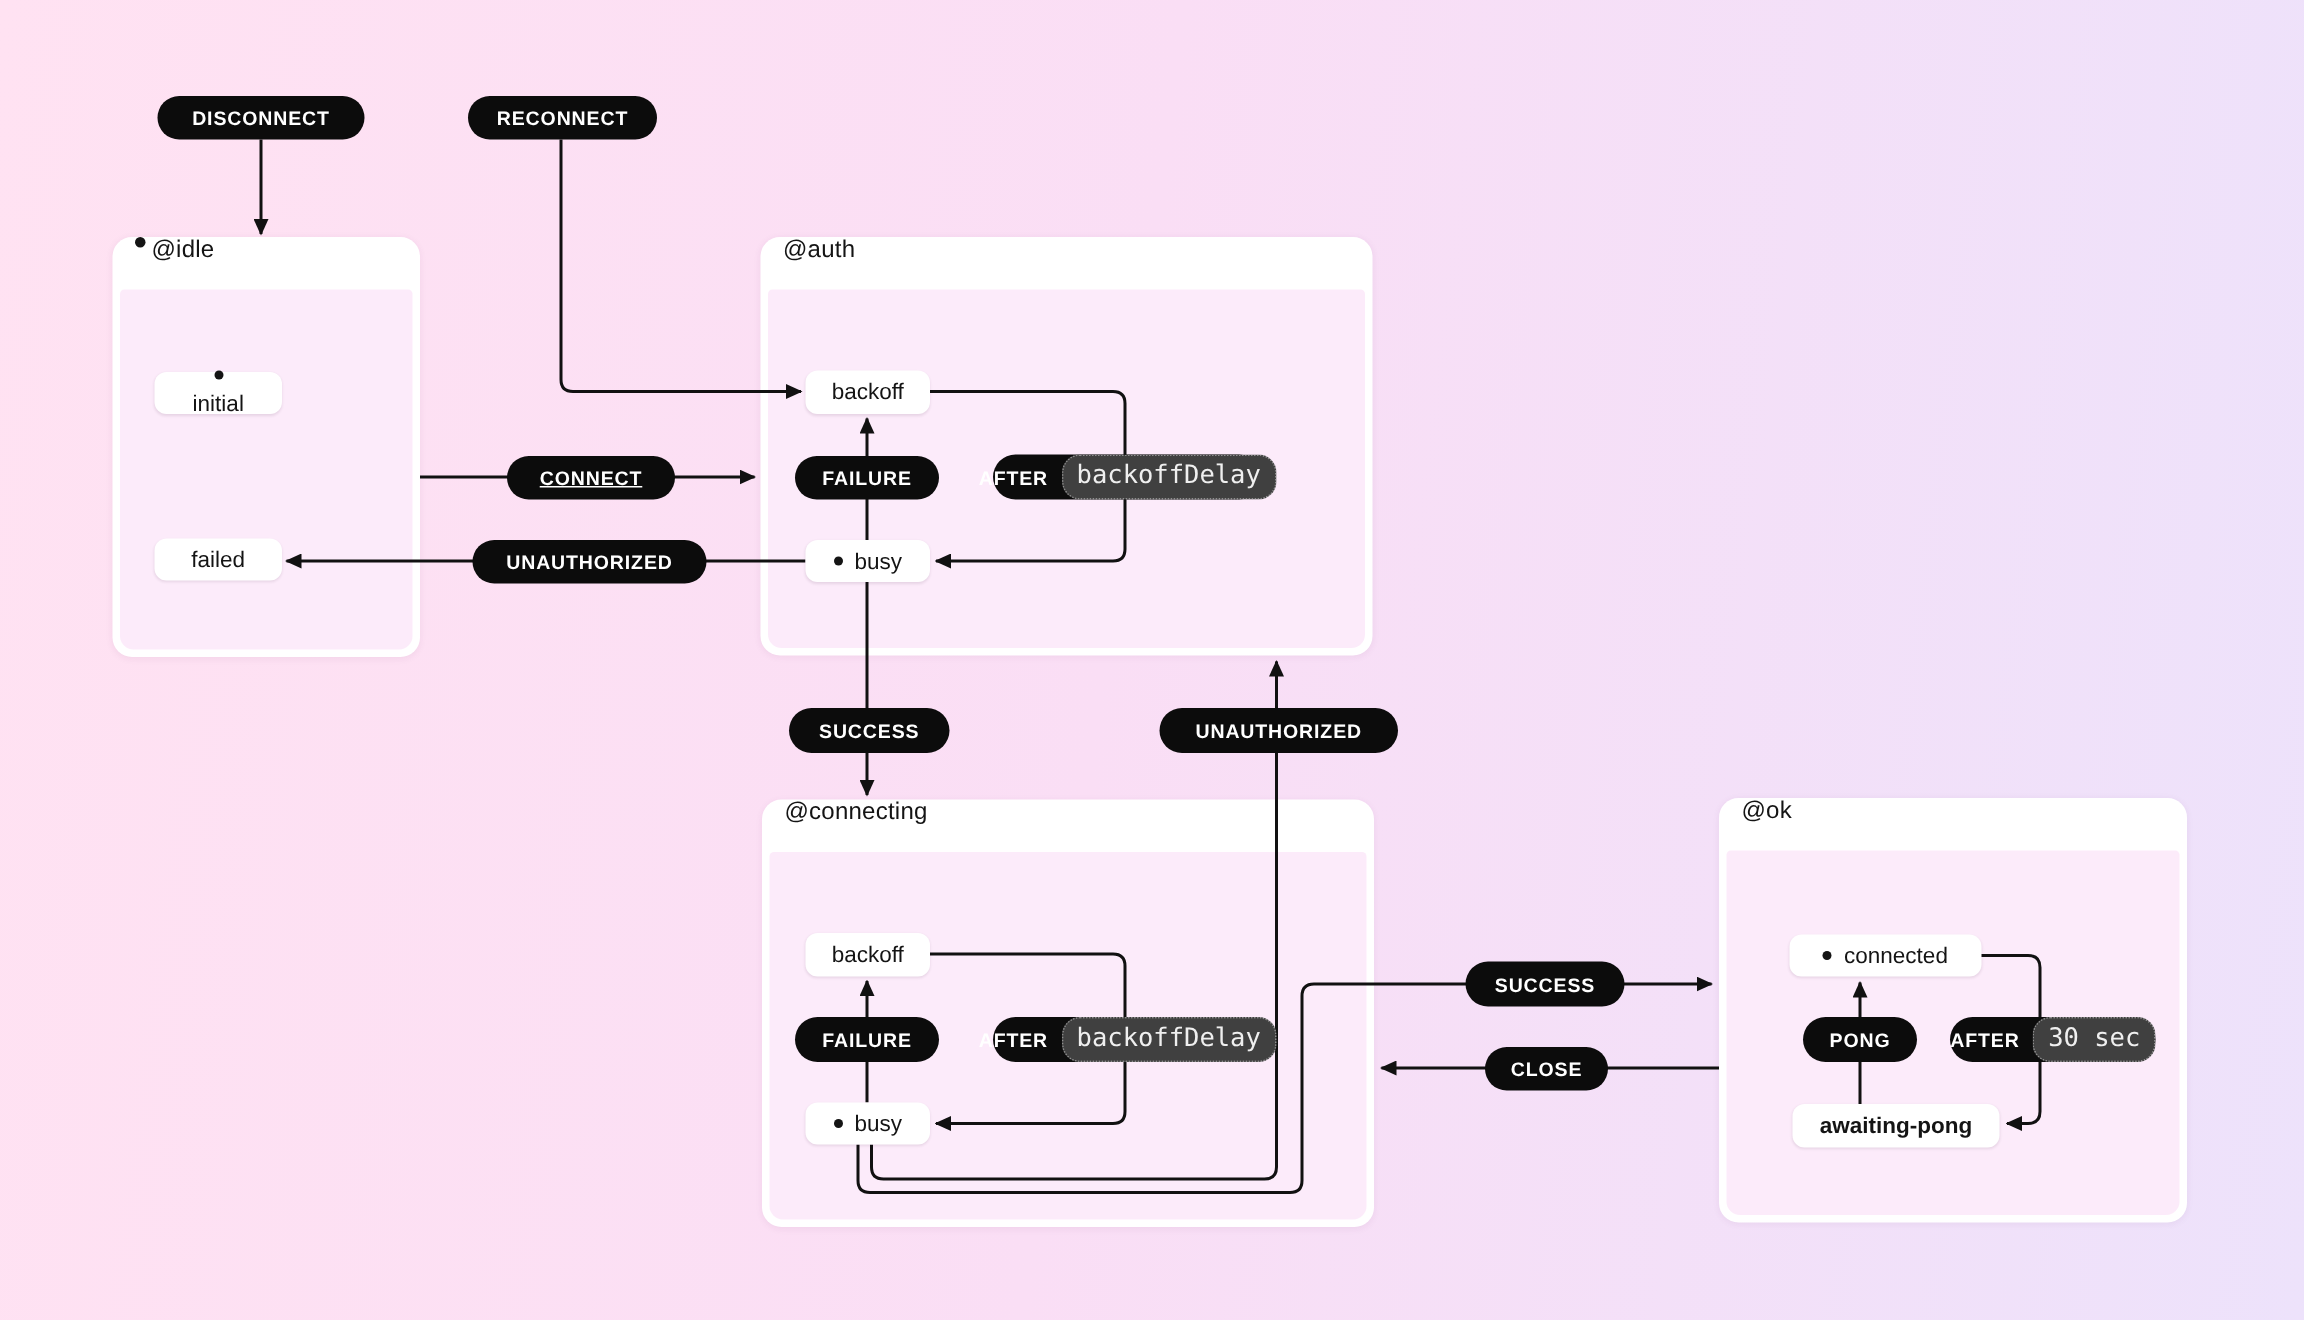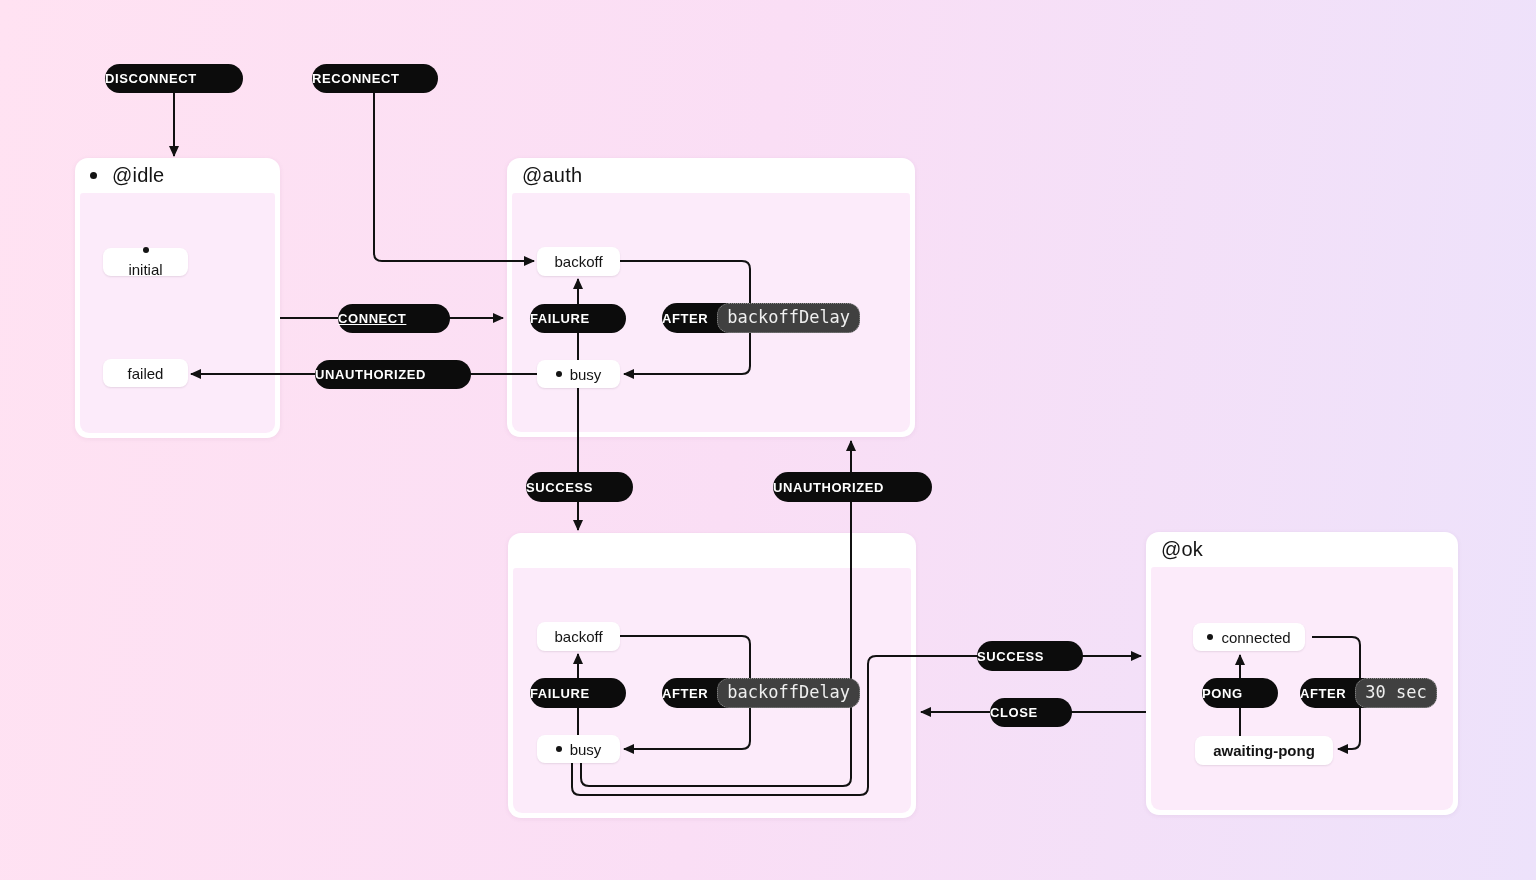--- a/index.html
+++ b/index.html
@@ -14,40 +14,40 @@
   }
   svg#edges { position:absolute; left:0; top:0; z-index:2; pointer-events:none; }
   svg#edges path.edge { fill:none; stroke:var(--line); stroke-width:2; }
   #arrowhead path { fill:var(--line); }
 
   .state {
     position:absolute; z-index:1; background:#ffffff; border-radius:13px;
     box-shadow:0 1px 5px rgba(96,40,96,0.07);
   }
   .state-header {
-    height:35px; display:flex; align-items:center; gap:15px; padding:0 15px;
-    font-size:20px; font-weight:500; color:var(--node-text); letter-spacing:.01em;
+    height:35px; display:flex; gap:4px; padding:0 15px;
+    font-size:16px; font-weight:500; color:var(--node-text); letter-spacing:.01em;
   }
   .state-body {
     position:absolute; top:35px; left:5px; right:5px; bottom:5px;
     background:var(--state-body); border-radius:3px 3px 9px 9px;
   }
   .dot { width:7px; height:7px; border-radius:50%; background:var(--node-text); flex:none; }
 
   .node {
     position:absolute; z-index:3; background:var(--node-bg); border-radius:8px;
     display:flex; align-items:center; justify-content:center; gap:8px;
     font-size:15px; color:var(--node-text);
     box-shadow:0 1px 2px rgba(40,10,40,0.10);
   }
   .node .dot { width:6px; height:6px; }
 
   .event {
     position:absolute; z-index:3; background:var(--pill-dark); color:var(--pill-text);
-    border-radius:16px; display:flex; align-items:center; gap:9px;
+    border-radius:16px; display:flex; align-items:center; justify-content:center; gap:9px;
     font-size:13px; font-weight:700; letter-spacing:.045em; white-space:nowrap;
   }
   .event .badge {
     background:var(--badge-bg); color:var(--badge-text);
     border:1px dotted var(--badge-border); border-radius:12px;
     font-family:"DejaVu Sans Mono", monospace; font-size:17px; font-weight:400;
     letter-spacing:0; padding:3px 9px; line-height:1.25;
   }
 </style>
 </head>
@@ -85,20 +85,23 @@
         </div>
         <div class="state-body"></div>
       </div>
       <div class="state" style="left: 507px; top: 158px; width: 408px; height: 279px;">
         <div class="state-header">
           <span>@auth</span>
         </div>
         <div class="state-body"></div>
       </div>
       <div class="state" style="left: 508px; top: 533px; width: 408px; height: 285px;">
+        <div class="state-header">
+          <span>@connecting</span>
+        </div>
         <div class="state-body"></div>
       </div>
       <div class="state" style="left: 1146px; top: 532px; width: 312px; height: 283px;">
         <div class="state-header">
           <span>@ok</span>
         </div>
         <div class="state-body"></div>
       </div>
     </div>
   <div id="nodes-layer">
@@ -116,21 +119,21 @@
         <span class="dot"></span>
         <span>busy</span>
       </div>
       <div class="node" style="left: 537px; top: 622px; width: 83px; height: 29px;">
         <span>backoff</span>
       </div>
       <div class="node" style="left: 537px; top: 735px; width: 83px; height: 28px;">
         <span class="dot"></span>
         <span>busy</span>
       </div>
-      <div class="node" style="left: 1193px; top: 623px; width: 112px; height: 28px;">
+      <div class="node" style="left: 1193px; top: 623px; width: 128px; height: 28px;">
         <span class="dot"></span>
         <span>connected</span>
       </div>
       <div class="node" style="left: 1195px; top: 736px; width: 138px; height: 29px; font-weight: bold;">
         <span>awaiting-pong</span>
       </div>
     </div>
   <div id="events-layer">
       <div class="event" style="left: 105px; top: 64px; width: 138px; height: 29px;">
         <span>DISCONNECT</span>

